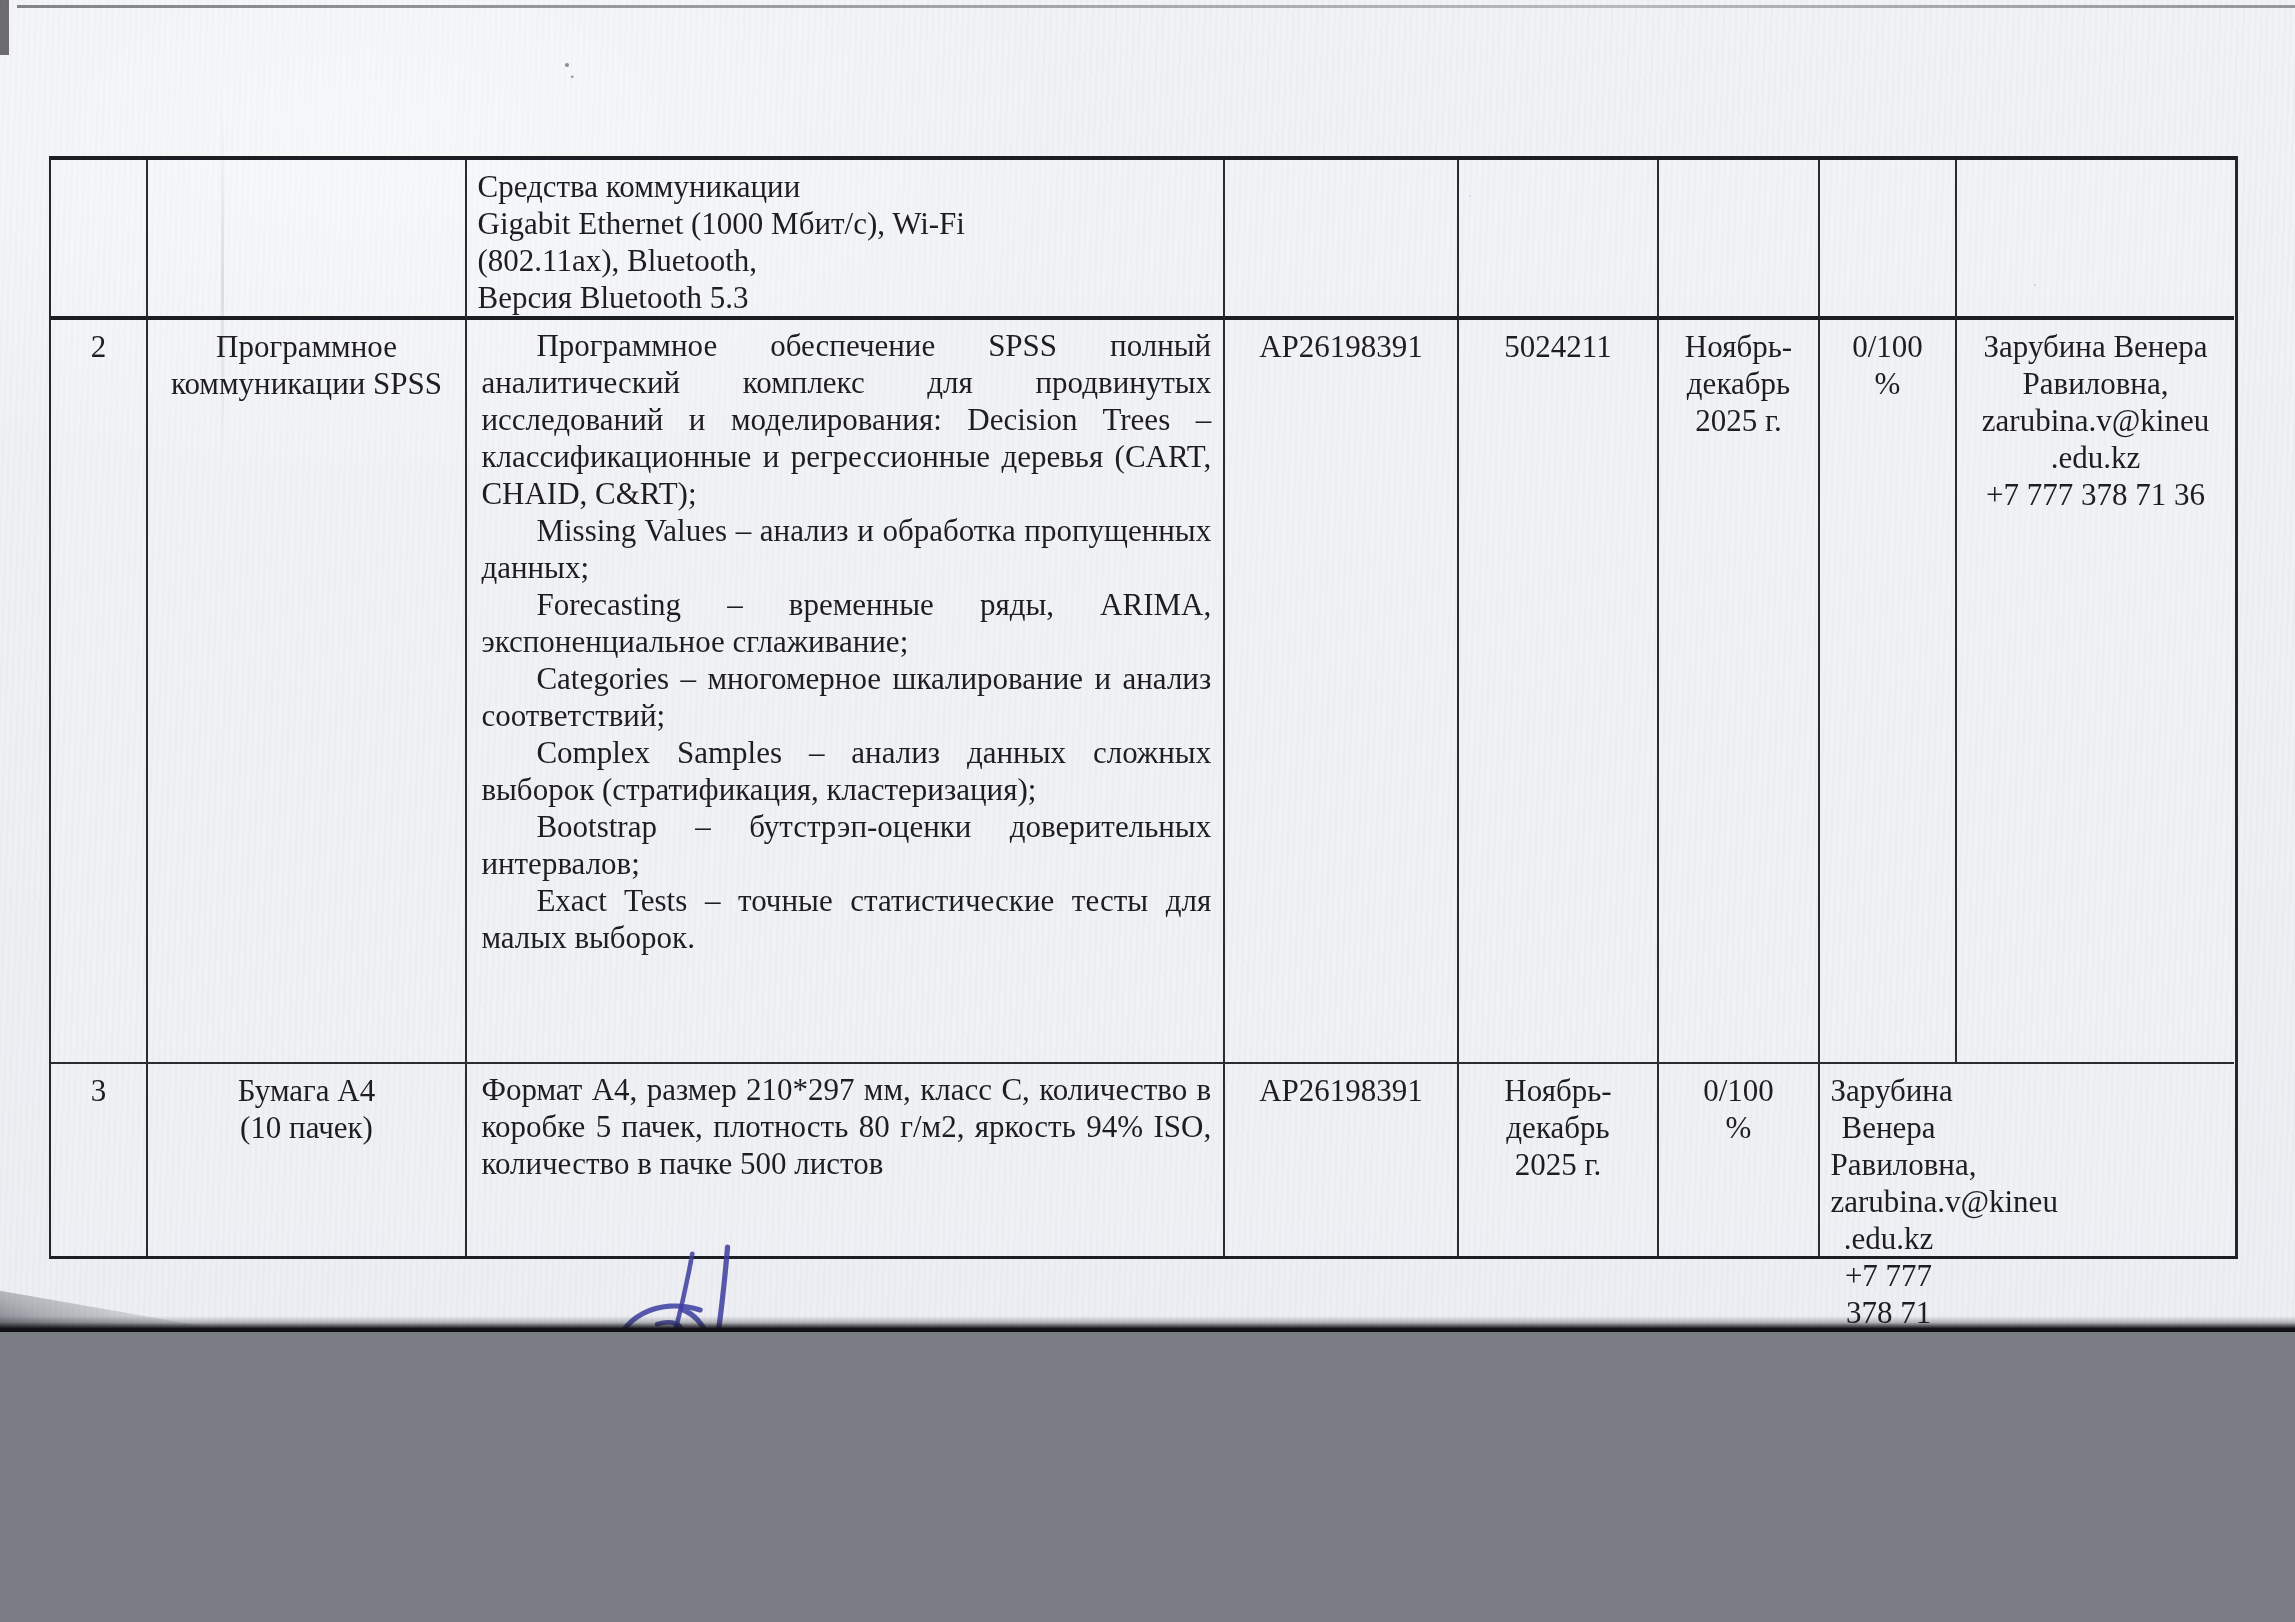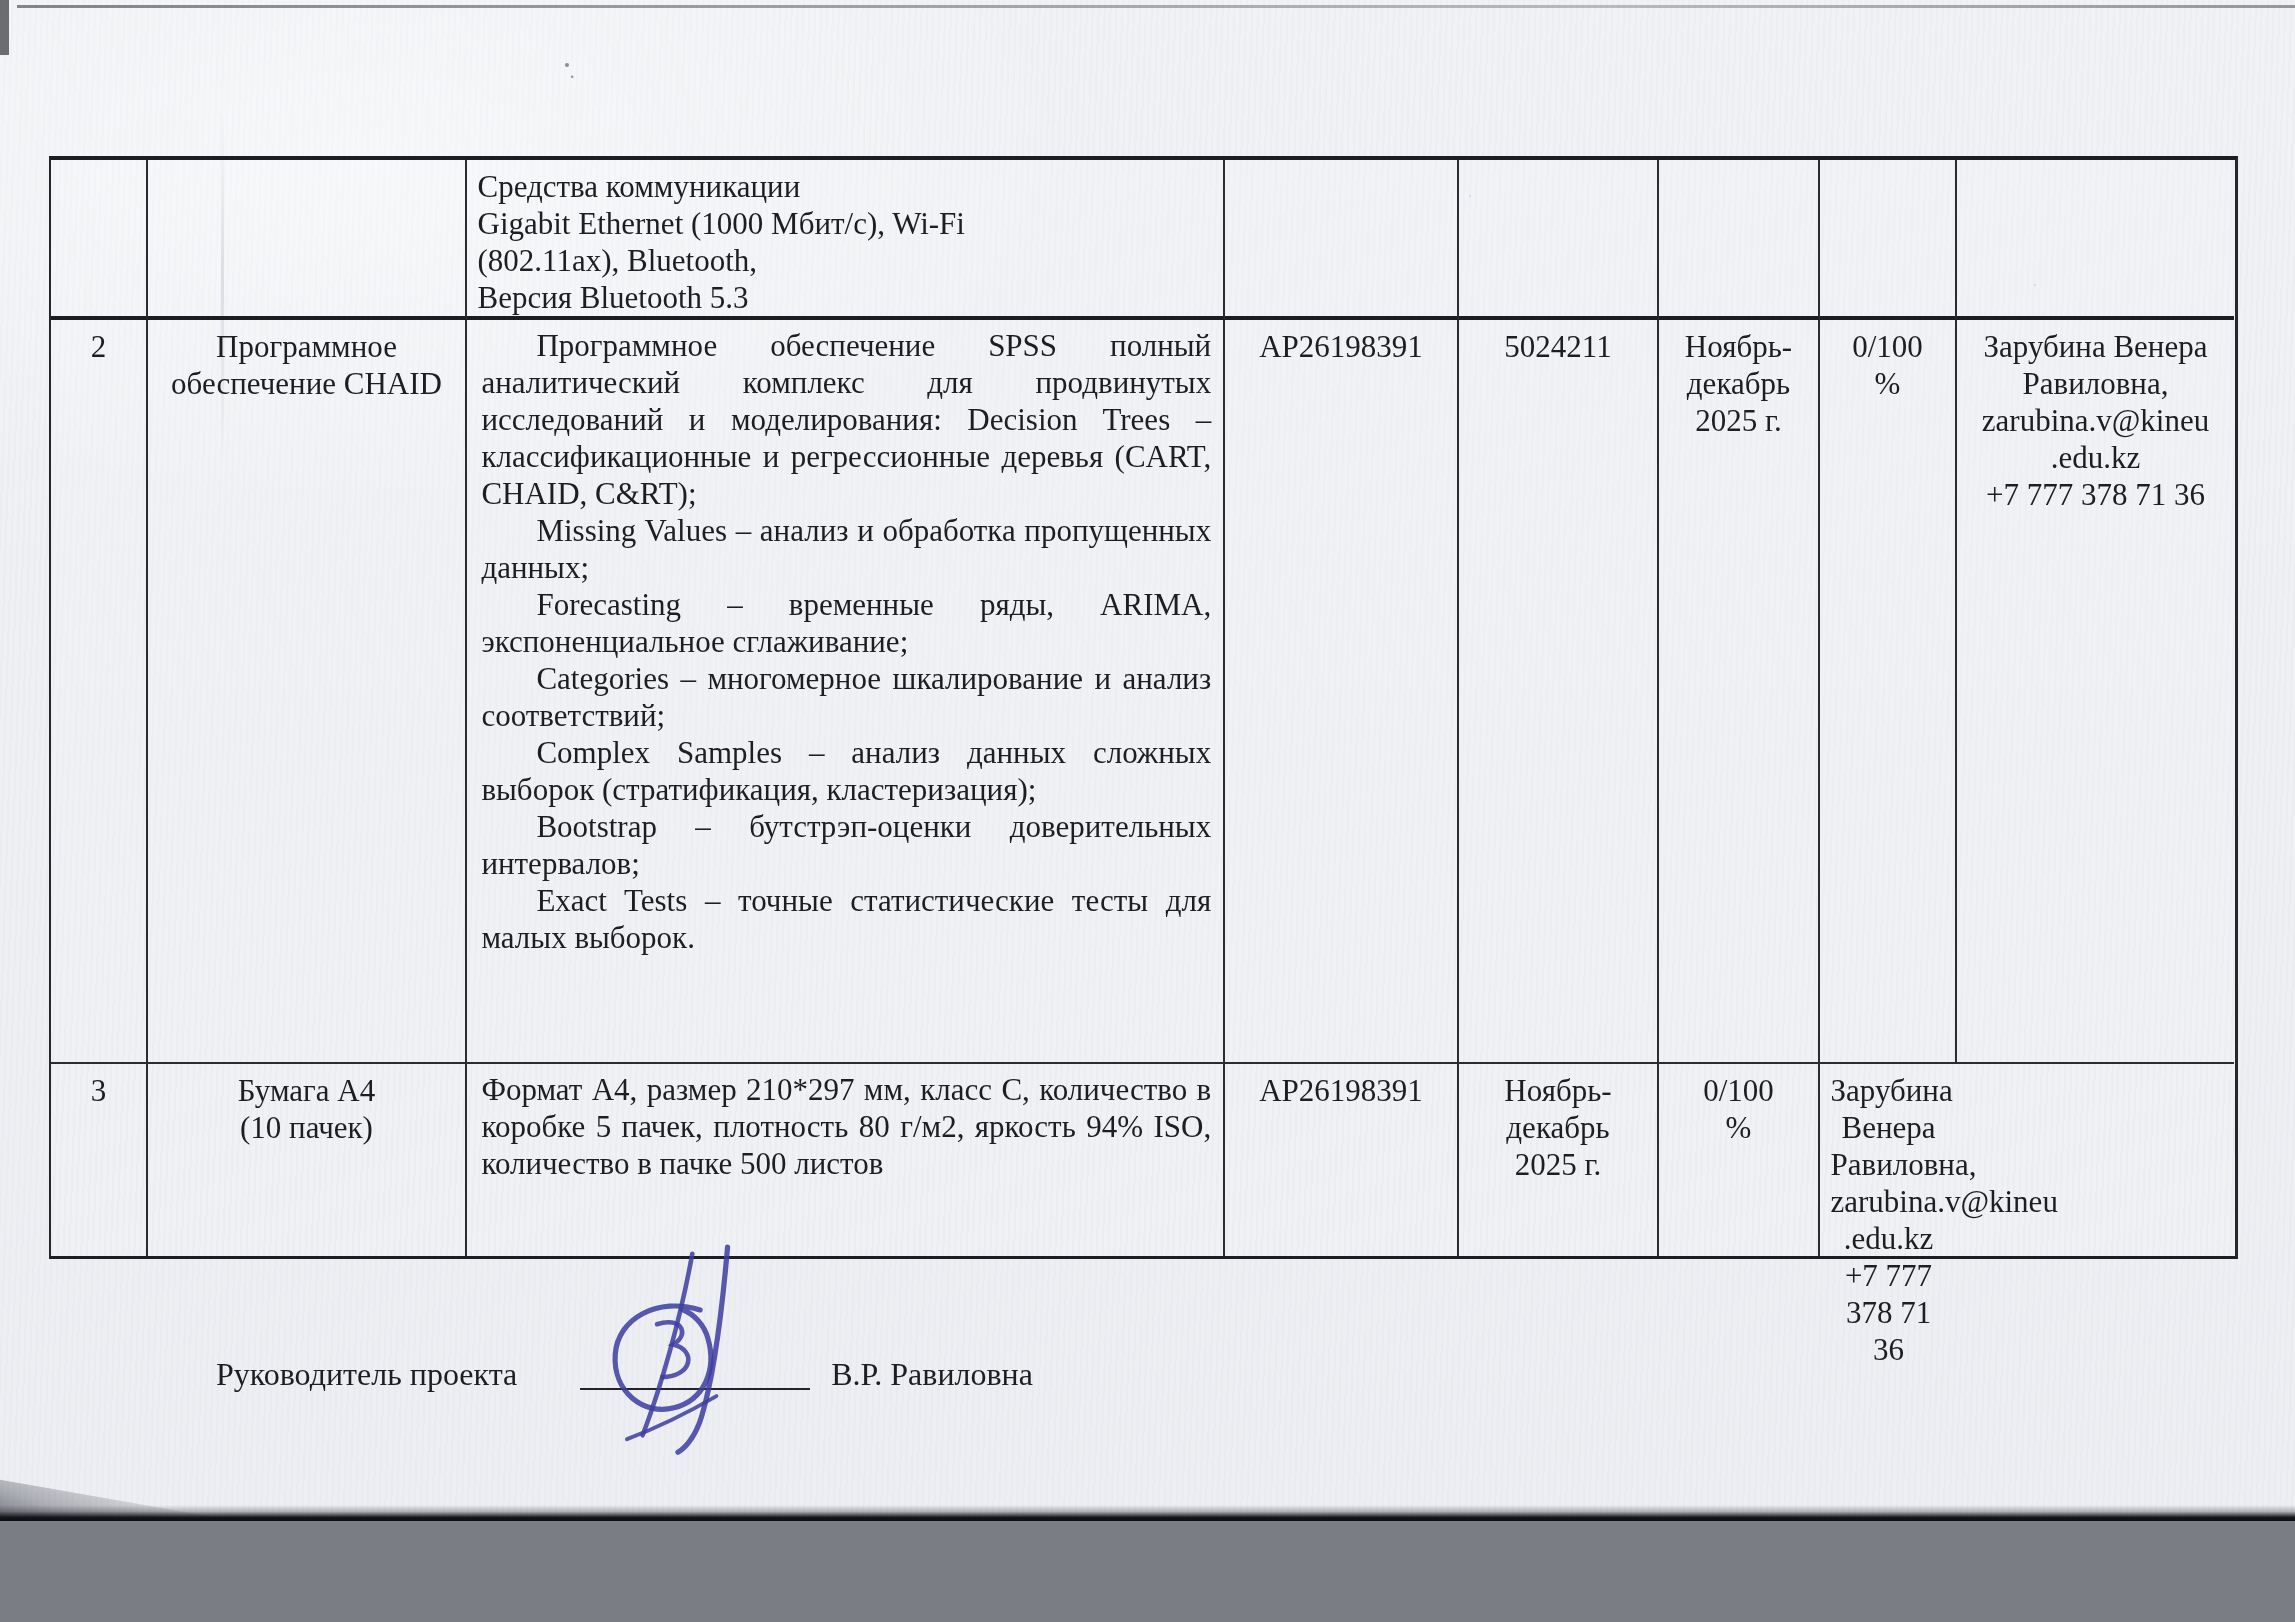--- a/index.html
+++ b/index.html
@@ -1,19 +1,19 @@
 <!DOCTYPE html>
 <html style="font-size:10.5px"><head>
 <meta charset="utf-8">
 <style>
   html,body { margin:0; padding:0; }
   body { background:#7a7d84; }
   .paper {
     position:relative;
-    width:2295px; height:1521px;
+    width:2295px; height:1332px;
     overflow:hidden;
     font-family:"Liberation Serif","DejaVu Serif",serif;
     color:#1d1d22;
     background:
       radial-gradient(1178px 589px at 16% 10%, rgba(255,255,255,.45), rgba(255,255,255,0) 62%),
       repeating-linear-gradient(92deg, rgba(125,135,158,.035) 0 2px, rgba(255,255,255,0) 2px 5.9px),
       linear-gradient(180deg,#f0f2f5 0%,#eef0f3 50%,#eceef2 100%);
   }
 
   
@@ -90,21 +90,21 @@
 (802.11ax), Bluetooth,
 Версия Bluetooth 5.3</div>
     <div class="cell r0"></div>
     <div class="cell r0"></div>
     <div class="cell r0"></div>
     <div class="cell r0"></div>
     <div class="cell r0 lastcol"></div>
 
     <div class="cell r1 center">2</div>
     <div class="cell r1 center pre">Программное
-обеспечение CHAID</div>
+коммуникации SPSS</div>
     <div class="cell r1 desc">
         <p>Программное обеспечение SPSS полный аналитический комплекс для продвинутых исследований и моделирования: Decision Trees – классификационные и регрессионные деревья (CART, CHAID, C&amp;RT);</p>
         <p>Missing Values – анализ и обработка пропущенных данных;</p>
         <p>Forecasting – временные ряды, ARIMA, экспоненциальное сглаживание;</p>
         <p>Categories – многомерное шкалирование и анализ соответствий;</p>
         <p>Complex Samples – анализ данных сложных выборок (стратификация, кластеризация);</p>
         <p>Bootstrap – бутстрэп-оценки доверительных интервалов;</p>
         <p>Exact Tests – точные статистические тесты для малых выборок.</p>
       </div>
     <div class="cell r1 center">AP26198391</div>

